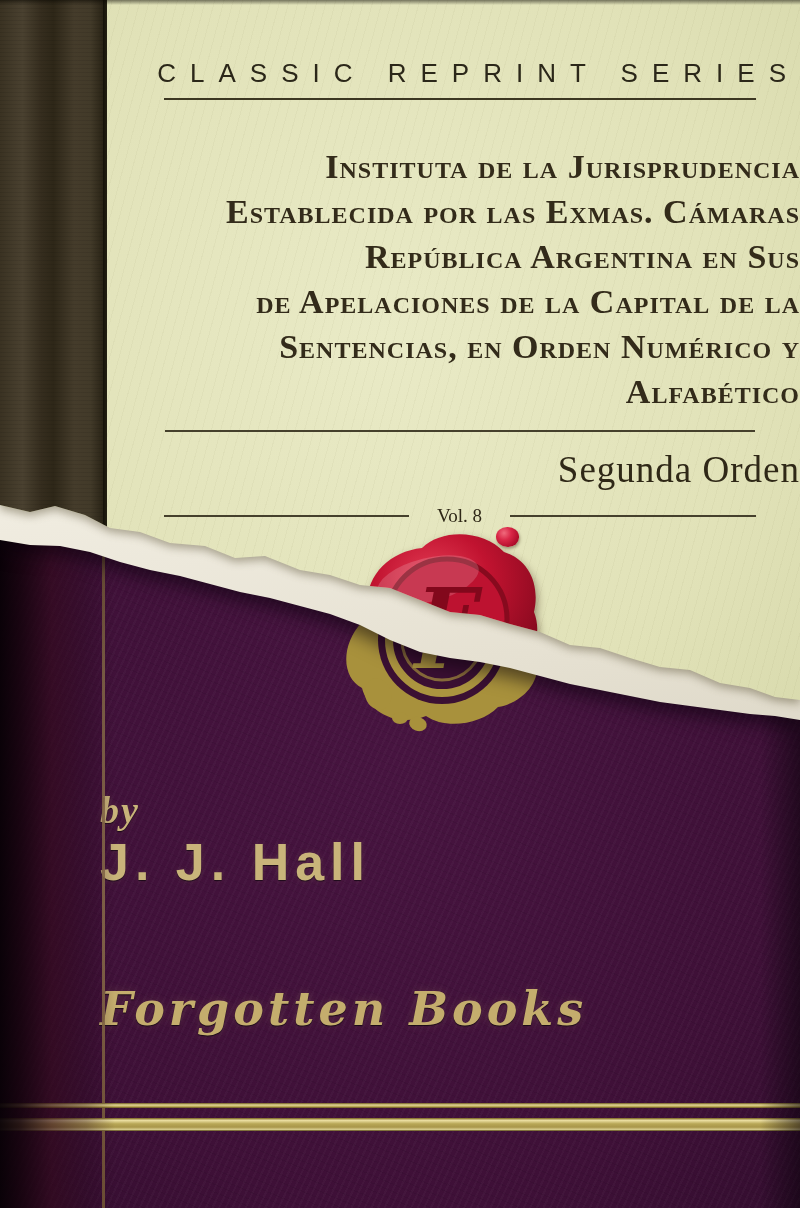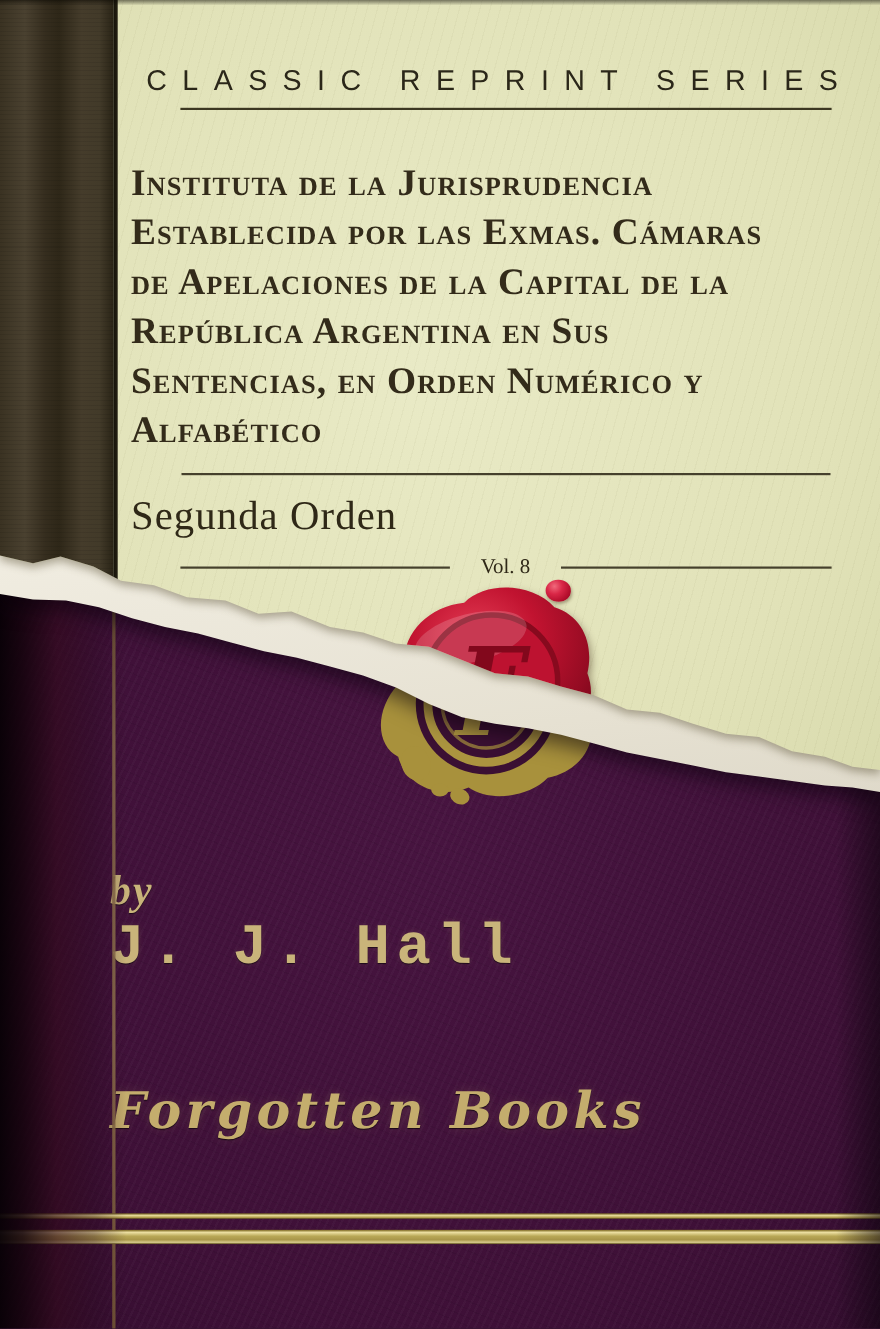--- a/index.html
+++ b/index.html
@@ -52,21 +52,21 @@
     text-align:left; color:#c9b47a;
     text-shadow:0 1px 1px rgba(0,0,0,.6), 0 0 6px rgba(201,180,122,.15);
   }
   .byline .by {
     font-size:38px; font-weight:bold; font-style:italic; letter-spacing:2px;
     display:block; line-height:44px;
   }
   .byline .author {
     font-size:52px; font-weight:bold; letter-spacing:6px;
     display:block; line-height:60px;
-    font-family:Liberation Mono, monospace;
+    font-family:Liberation Sans, sans-serif;
   }
   .fb-logo {
     position:absolute; left:100px; right:10px; top:982px;
     text-align:left;
     font-family:"DejaVu Serif", serif;
     font-size:46px; font-style:italic; font-weight:bold; letter-spacing:4px;
     color:#c4ad6d;
     text-shadow:0 1px 1px rgba(0,0,0,.65), 0 0 10px rgba(196,173,109,.18);
   }
 
@@ -103,21 +103,21 @@
   }
   .spine-divider {
     position:absolute; left:103px; top:0; bottom:0; width:4px;
     background:linear-gradient(to right, #141109, #242012);
   }
   .top-edge {
     position:absolute; left:0; right:0; top:0; height:5px;
     background:linear-gradient(to bottom, rgba(10,8,2,.5), rgba(10,8,2,0));
   }
 
-  .page-content { position:absolute; left:119px; right:0; top:0; text-align:left; }
+  .page-content { position:absolute; left:119px; right:0; top:0; text-align:right; }
 
   .series-line {
     margin-top:58px;
     font-family:"Liberation Sans", sans-serif;
     font-size:26px; letter-spacing:14px; text-indent:14px;
     color:#2b2719;
   }
   .series-rule {
     width:592px; height:2px; background:#3c3722;
     margin:9px auto 0 auto;
@@ -204,22 +204,22 @@
       <div class="spine"></div>
       <div class="spine-divider"></div>
 
       <div class="page-content">
         <div class="series-line">CLASSIC REPRINT SERIES</div>
         <div class="series-rule"></div>
 
         <div class="title-block">
           <div class="title-line">Instituta de la Jurisprudencia</div>
           <div class="title-line">Establecida por las Exmas. Cámaras</div>
+          <div class="title-line">República Argentina en Sus</div>
           <div class="title-line">de Apelaciones de la Capital de la</div>
-          <div class="title-line">República Argentina en Sus</div>
           <div class="title-line">Sentencias, en Orden Numérico y</div>
           <div class="title-line">Alfabético</div>
         </div>
 
         <div class="title-rule"></div>
         <div class="subtitle">Segunda Orden</div>
 
         <div class="vol-row">
           <div class="vline"></div>
           <div class="vol-text">Vol. 8</div>

